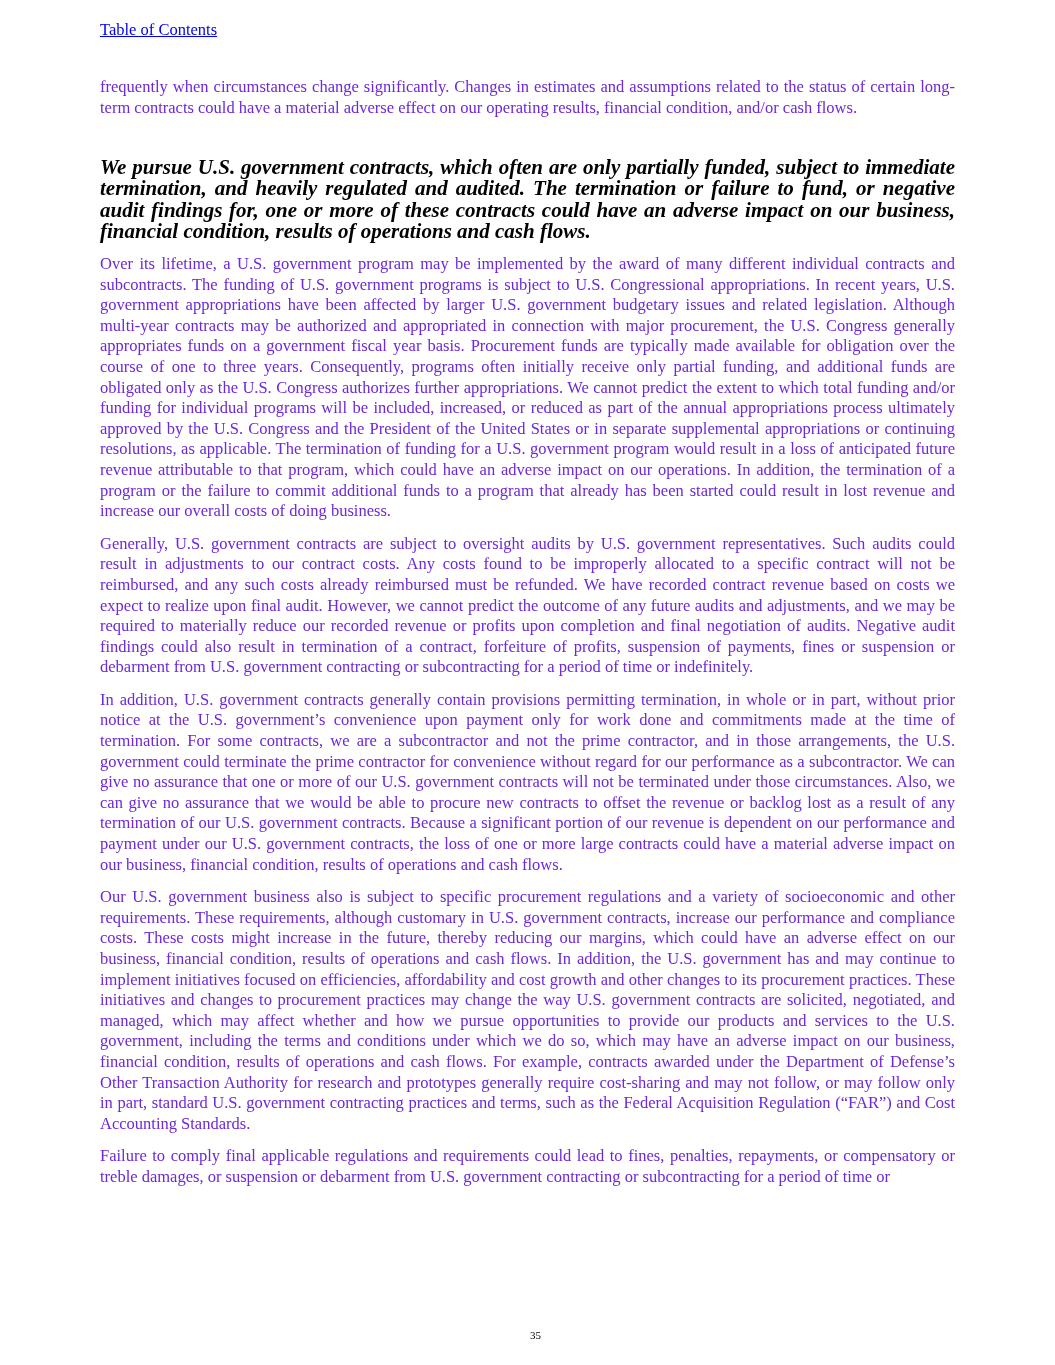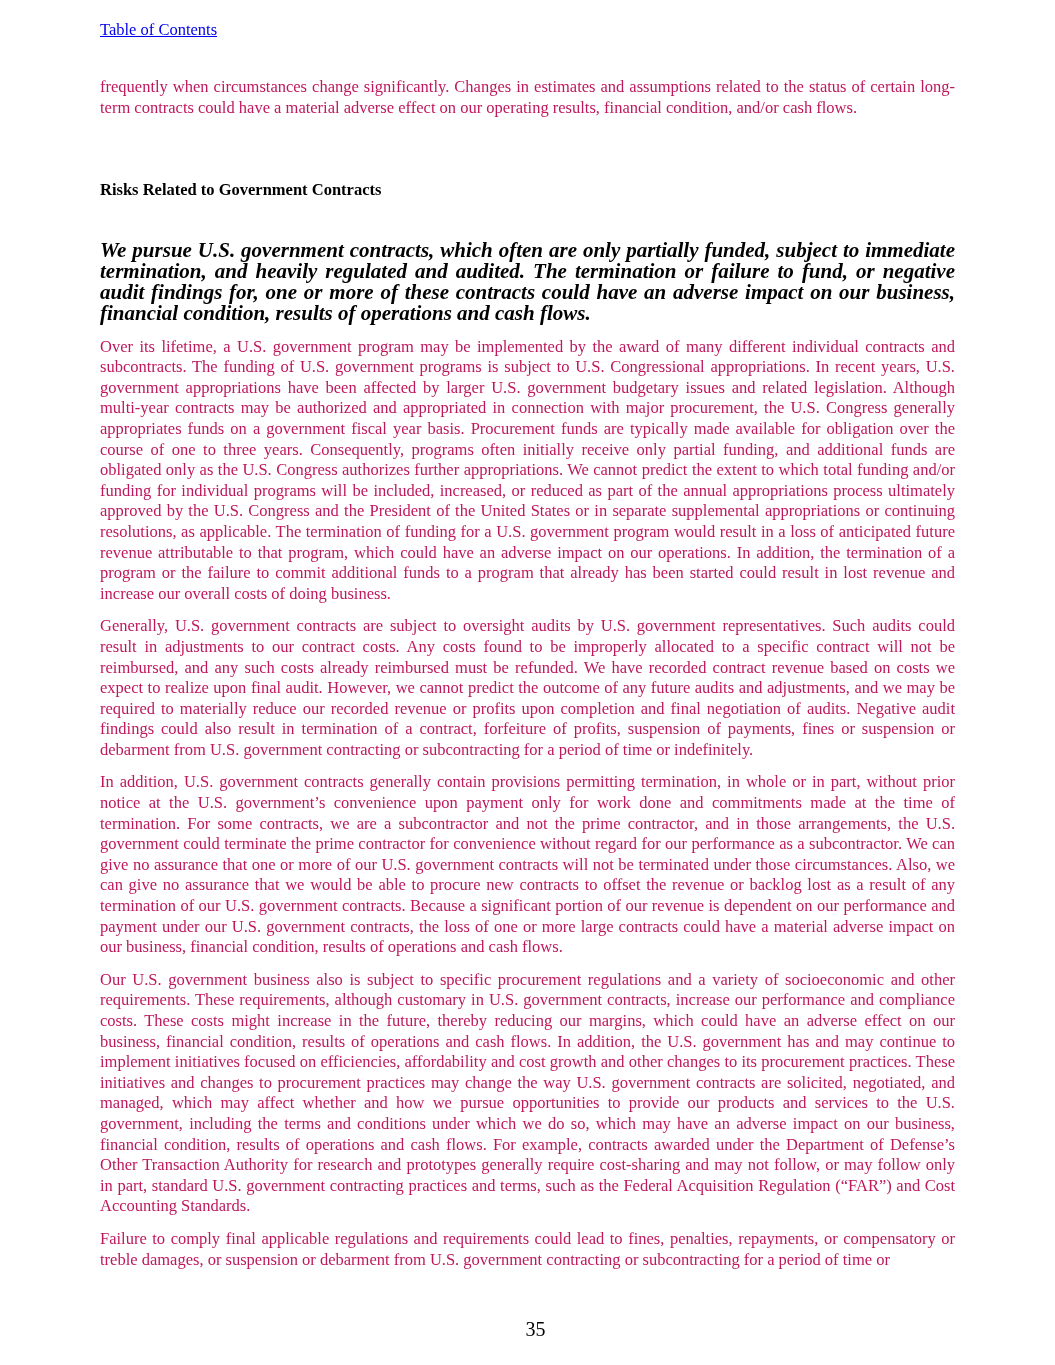--- a/index.html
+++ b/index.html
@@ -22,21 +22,21 @@
     font-size: 16.5px;
     line-height: 20px;
     color: #0000ee;
     text-decoration: underline;
     cursor: pointer;
   }
   p.body-text {
     font-size: 16.5px;
     line-height: 20.6px;
     text-align: justify;
-    color: #be185d;
+    color: #6d28d9;
   }
   .intro-para { margin-top: 37px; }
   .section-heading {
     margin-top: 62px;
     font-size: 16.5px;
     line-height: 20.6px;
     font-weight: bold;
     text-align: left;
   }
   .risk-statement {
@@ -47,35 +47,34 @@
     font-style: italic;
     text-align: justify;
   }
   .para { margin-top: 12px; }
   .page-footer {
     position: absolute;
     left: 8px;
     right: 0;
     bottom: 24px;
     text-align: center;
-    font-size: 20px;
+    font-size: 11px;
     color: #000000;
     margin-left: 8px;
   }
 </style>
 </head>
 <body>
 
 <div class="page">
 
   <a class="toc-link" href="#">Table of Contents</a>
 
   <p class="body-text intro-para">frequently when circumstances change significantly. Changes in estimates and assumptions related to the status of certain long-term contracts could have a material adverse effect on our operating results, financial condition, and/or cash flows.</p>
 
-  <h2 class="section-heading">Risks Related to Government Contracts</h2>
 
   <p class="risk-statement">We pursue U.S. government contracts, which often are only partially funded, subject to immediate termination, and heavily regulated and audited. The termination or failure to fund, or negative audit findings for, one or more of these contracts could have an adverse impact on our business, financial condition, results of operations and cash flows.</p>
 
   <p class="body-text para">Over its lifetime, a U.S. government program may be implemented by the award of many different individual contracts and subcontracts. The funding of U.S. government programs is subject to U.S. Congressional appropriations. In recent years, U.S. government appropriations have been affected by larger U.S. government budgetary issues and related legislation. Although multi-year contracts may be authorized and appropriated in connection with major procurement, the U.S. Congress generally appropriates funds on a government fiscal year basis. Procurement funds are typically made available for obligation over the course of one to three years. Consequently, programs often initially receive only partial funding, and additional funds are obligated only as the U.S. Congress authorizes further appropriations. We cannot predict the extent to which total funding and/or funding for individual programs will be included, increased, or reduced as part of the annual appropriations process ultimately approved by the U.S. Congress and the President of the United States or in separate supplemental appropriations or continuing resolutions, as applicable. The termination of funding for a U.S. government program would result in a loss of anticipated future revenue attributable to that program, which could have an adverse impact on our operations. In addition, the termination of a program or the failure to commit additional funds to a program that already has been started could result in lost revenue and increase our overall costs of doing business.</p>
 
   <p class="body-text para">Generally, U.S. government contracts are subject to oversight audits by U.S. government representatives. Such audits could result in adjustments to our contract costs. Any costs found to be improperly allocated to a specific contract will not be reimbursed, and any such costs already reimbursed must be refunded. We have recorded contract revenue based on costs we expect to realize upon final audit. However, we cannot predict the outcome of any future audits and adjustments, and we may be required to materially reduce our recorded revenue or profits upon completion and final negotiation of audits. Negative audit findings could also result in termination of a contract, forfeiture of profits, suspension of payments, fines or suspension or debarment from U.S. government contracting or subcontracting for a period of time or indefinitely.</p>
 
   <p class="body-text para">In addition, U.S. government contracts generally contain provisions permitting termination, in whole or in part, without prior notice at the U.S. government’s convenience upon payment only for work done and commitments made at the time of termination. For some contracts, we are a subcontractor and not the prime contractor, and in those arrangements, the U.S. government could terminate the prime contractor for convenience without regard for our performance as a subcontractor. We can give no assurance that one or more of our U.S. government contracts will not be terminated under those circumstances. Also, we can give no assurance that we would be able to procure new contracts to offset the revenue or backlog lost as a result of any termination of our U.S. government contracts. Because a significant portion of our revenue is dependent on our performance and payment under our U.S. government contracts, the loss of one or more large contracts could have a material adverse impact on our business, financial condition, results of operations and cash flows.</p>
 
   <p class="body-text para">Our U.S. government business also is subject to specific procurement regulations and a variety of socioeconomic and other requirements. These requirements, although customary in U.S. government contracts, increase our performance and compliance costs. These costs might increase in the future, thereby reducing our margins, which could have an adverse effect on our business, financial condition, results of operations and cash flows. In addition, the U.S. government has and may continue to implement initiatives focused on efficiencies, affordability and cost growth and other changes to its procurement practices. These initiatives and changes to procurement practices may change the way U.S. government contracts are solicited, negotiated, and managed, which may affect whether and how we pursue opportunities to provide our products and services to the U.S. government, including the terms and conditions under which we do so, which may have an adverse impact on our business, financial condition, results of operations and cash flows. For example, contracts awarded under the Department of Defense’s Other Transaction Authority for research and prototypes generally require cost-sharing and may not follow, or may follow only in part, standard U.S. government contracting practices and terms, such as the Federal Acquisition Regulation (“FAR”) and Cost Accounting Standards.</p>

